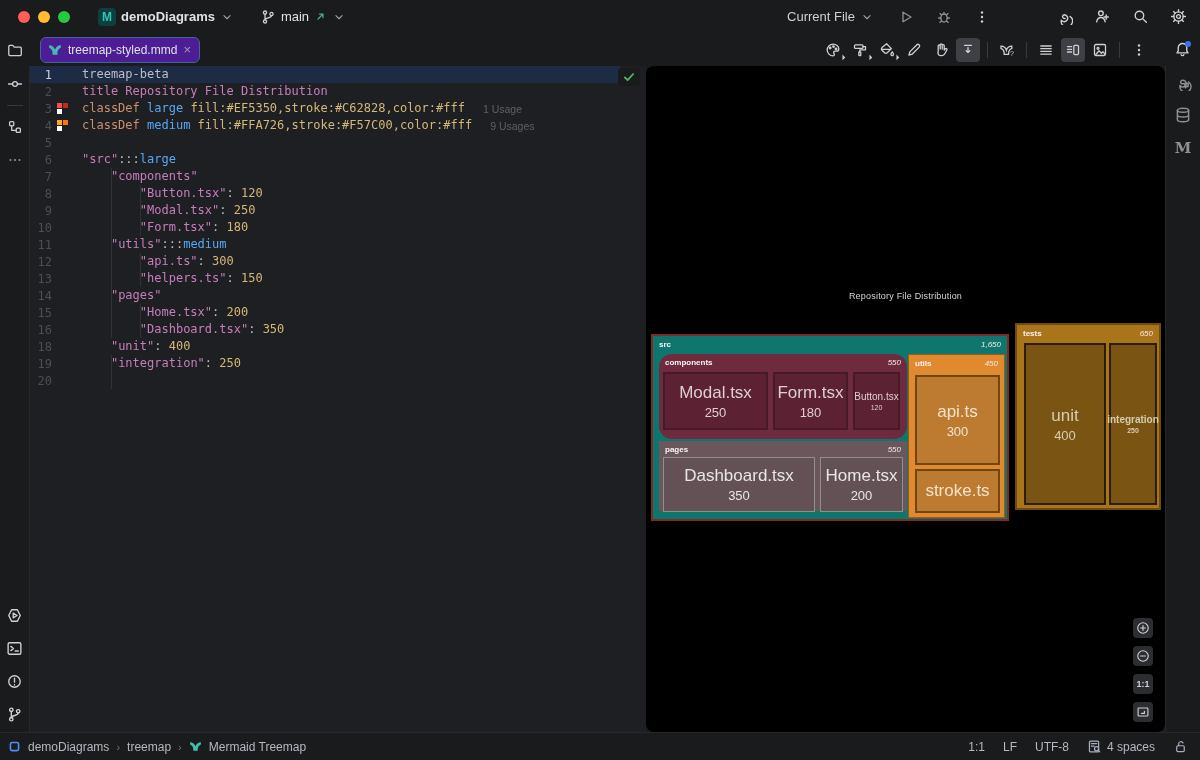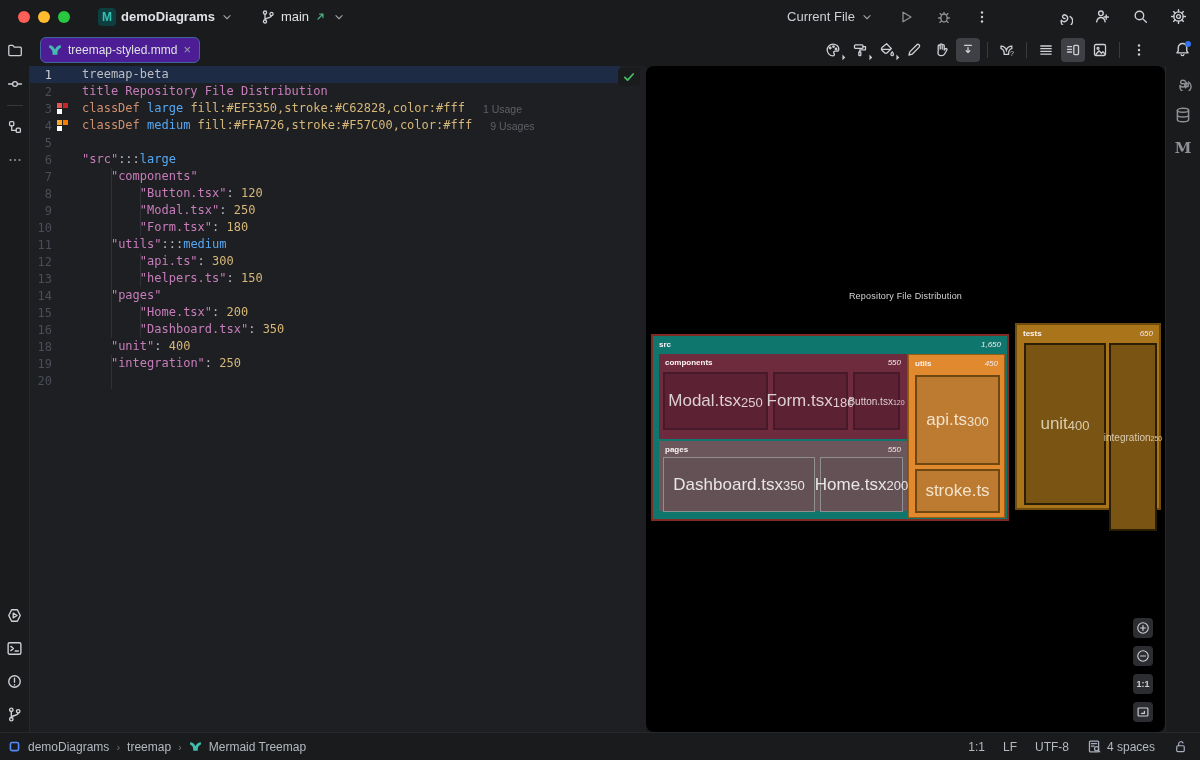--- a/index.html
+++ b/index.html
@@ -74,21 +74,21 @@
   .region { position:absolute; }
   .rg-head { position:absolute; top:0; left:0; right:0; height:16px; display:flex;
     align-items:center; justify-content:space-between; padding:0 6px; }
   .rg-name { font-size:8px; font-weight:bold; color:#FBF3F3; }
   .rg-val { font-size:8px; font-style:italic; color:#F3E9E9; }
   .rg-src   { background:#0f766e; border:2px solid #7F2A23;margin-top:11px; }
   .rg-comp  { background:#6E2B3D; }
   .rg-pages { background:#6B565B; }
   .rg-utils { background:#E0892F; border:1px solid #9A5C13; }
   .rg-tests { background:#AA741B; border:2px solid #6F4C0D; }
-  .tile { position:absolute; display:flex; flex-direction:row; align-items:center;
+  .tile { position:absolute; display:flex; flex-direction:column; align-items:center;
     justify-content:center; text-align:center; }
   .tile-maroon { background:#5D2134; border:2px solid #471A2B; color:#DCD0D4; }
   .tile-grey   { background:#635156; border:1px solid #8F8F8F; color:#E8E6E6; }
   .tile-orange { background:#BD7A31; border:2px solid #6E4810; color:#F2E3CB; }
   .tile-brown  { background:#7A5413; border:2px solid #2A1E06; color:#D8CCB0; }
   .tile .tval { margin-top:2px; }
   .zoom-ctrls { position:absolute; right:12px; top:552px; display:flex; flex-direction:column; gap:8px; }
   .zbtn { width:20px; height:20px; border-radius:4px; background:#2B2D30; display:flex;
     align-items:center; justify-content:center; color:#CED0D6; font-size:9px; font-weight:bold; }
 
@@ -536,21 +536,21 @@
     </div>
 
     <div class="preview">
       <div class="tm-title">Repository File Distribution</div>
       <div id="treemap">
           <div class="region rg-src" style="left: 5px; top: 257px; width: 358px; height: 187px;">
             <div class="rg-head">
               <span class="rg-name">src</span>
               <span class="rg-val">1,650</span>
             </div>
-            <div class="region rg-comp" style="left: 6px; top: 18px; width: 248px; height: 85px;">
+            <div class="region rg-comp" style="left: 6px; top: 18px; width: 248px; height: 85px; border-radius: 13px;">
               <div class="rg-head">
                 <span class="rg-name">components</span>
                 <span class="rg-val">550</span>
               </div>
               <div class="tile tile-maroon" style="left: 4px; top: 18px; width: 105px; height: 58px;">
                 <div style="font-size: 17px;">Modal.tsx</div>
                 <div class="tval" style="font-size: 13px;">250</div>
               </div>
               <div class="tile tile-maroon" style="left: 114px; top: 18px; width: 75px; height: 58px;">
                 <div style="font-size: 17px;">Form.tsx</div>
@@ -591,21 +591,21 @@
           </div>
           <div class="region rg-tests" style="left: 369px; top: 257px; width: 146px; height: 187px;">
             <div class="rg-head">
               <span class="rg-name">tests</span>
               <span class="rg-val">650</span>
             </div>
             <div class="tile tile-brown" style="left: 7px; top: 18px; width: 82px; height: 162px;">
               <div style="font-size: 17px;">unit</div>
               <div class="tval" style="font-size: 13px;">400</div>
             </div>
-            <div class="tile tile-brown" style="left: 92px; top: 18px; width: 48px; height: 188px;">
+            <div class="tile tile-brown" style="left: 92px; top: 18px; width: 48px; height: 162px; font-weight: bold;">
               <div style="font-size: 10px;">integration</div>
               <div class="tval" style="font-size: 7px;">250</div>
             </div>
           </div>
         </div>
       <div class="zoom-ctrls">
         <span class="zbtn">
             <svg width="14" height="14" viewBox="0 0 16 16">
               <g class="stroke">
                 <circle cx="8" cy="8" r="6"></circle>

